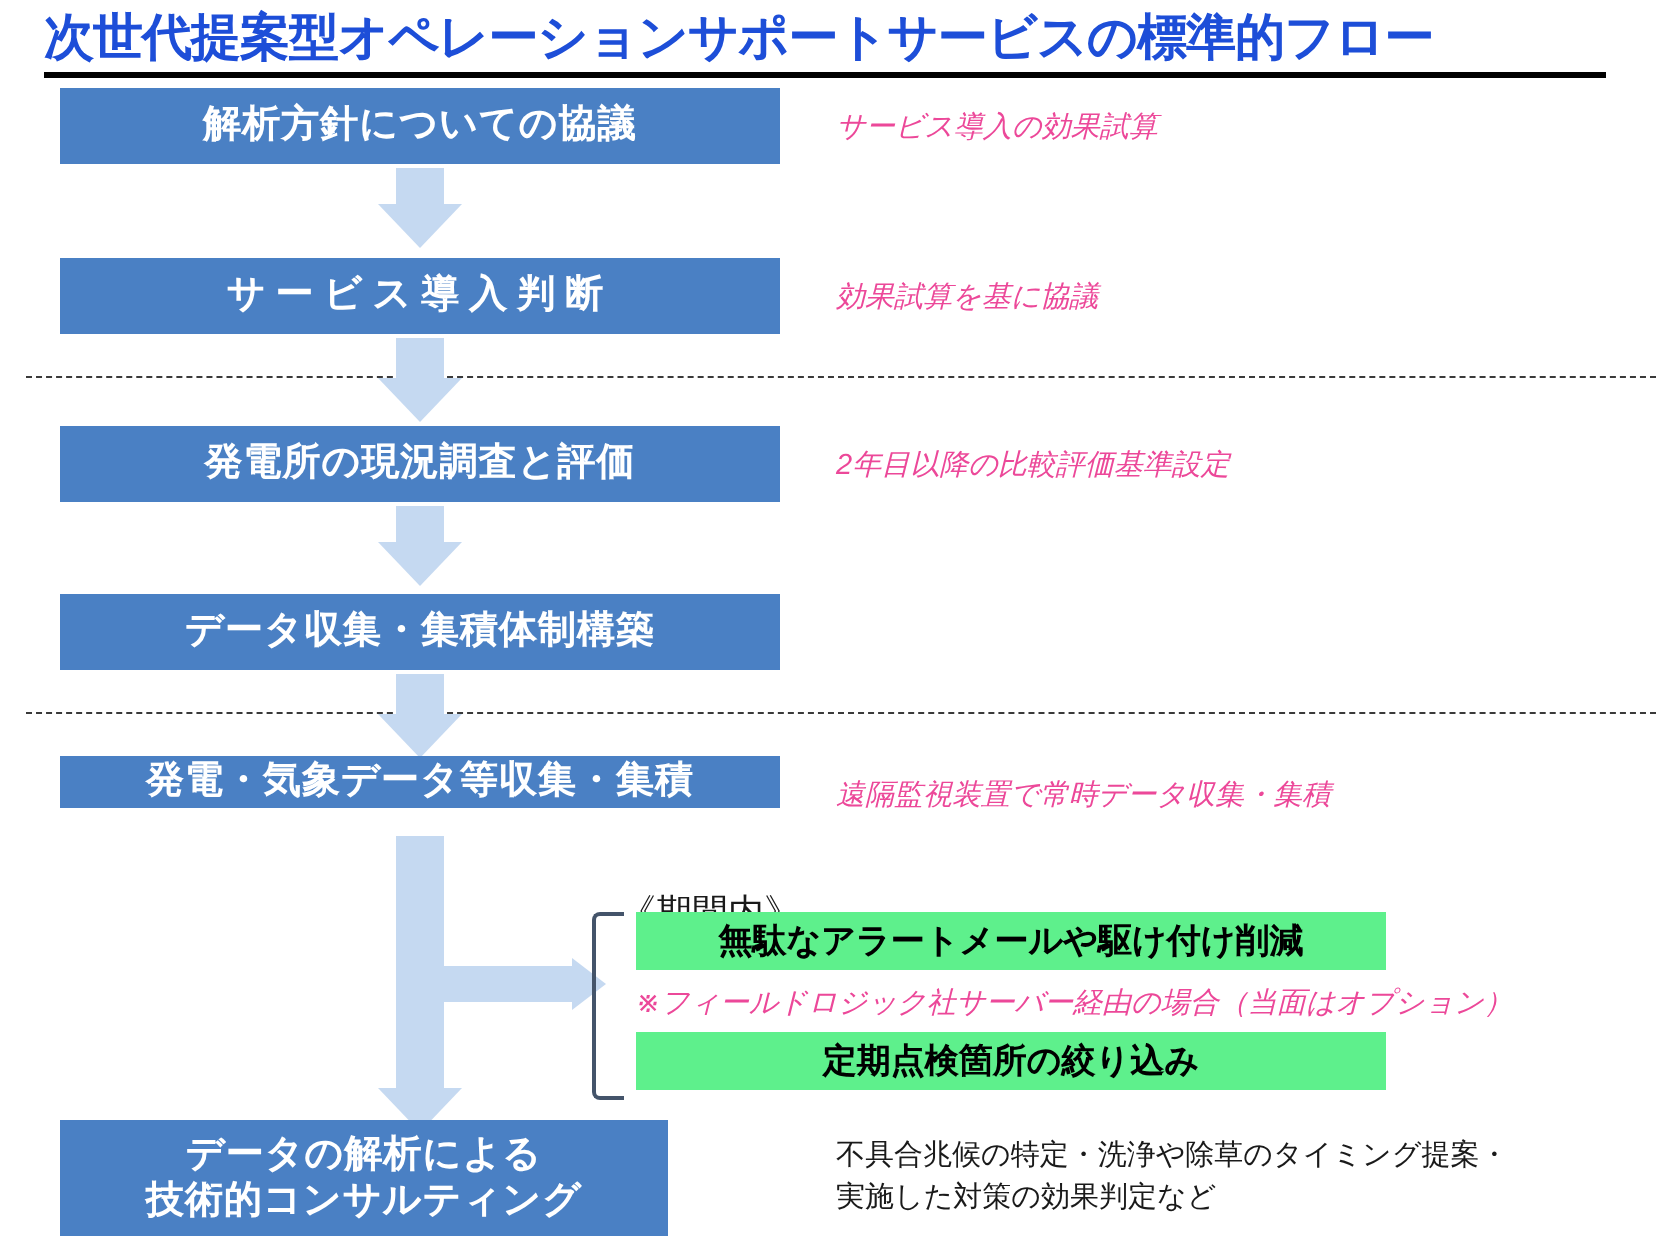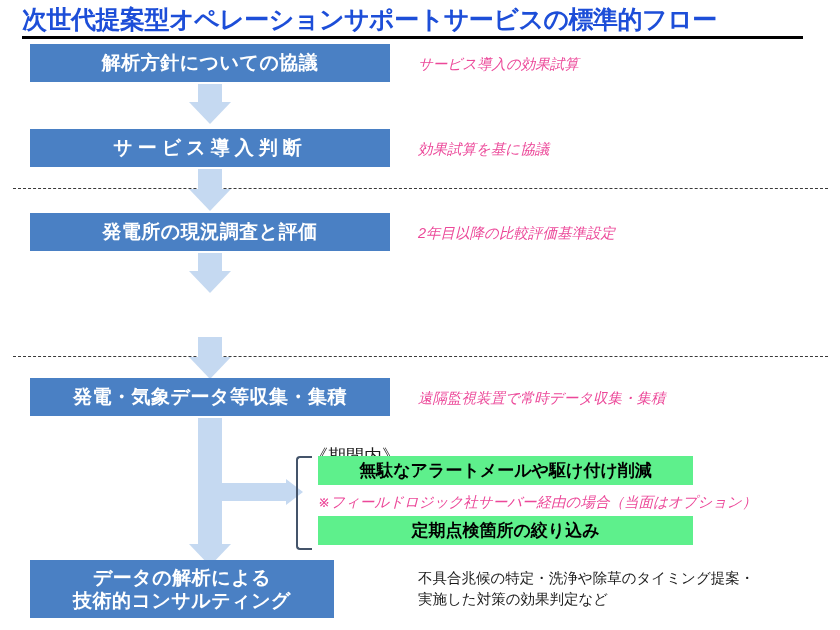--- a/index.html
+++ b/index.html
@@ -162,25 +162,28 @@
   <div class="arrow-head-down" style="left:189px; top:189px;"></div>
 
   <div class="pbox" style="left:30px; top:213px; width:360px; height:38px; font-size:19px;">
     <span>発電所の現況調査と評価</span>
   </div>
   <div class="note-small" style="left:418px; top:223px;">2年目以降の比較評価基準設定</div>
 
   <div class="arrow-shaft" style="left:198px; top:253px; width:24px; height:20px;"></div>
   <div class="arrow-head-down" style="left:189px; top:271px;"></div>
 
+  <div class="pbox" style="left:30px; top:297px; width:360px; height:38px; font-size:19px;">
+    <span>データ収集・集積体制構築</span>
+  </div>
 
   <div class="arrow-shaft" style="left:198px; top:337px; width:24px; height:22px;"></div>
   <div class="arrow-head-down" style="left:189px; top:357px;"></div>
 
-  <div class="pbox" style="left:30px; top:378px; width:360px; height:38px; font-size:19px;">
+  <div class="pbox" style="left:30px; top:378px; width:360px; height:26px; font-size:19px;">
     <span>発電・気象データ等収集・集積</span>
   </div>
   <div class="note-small" style="left:418px; top:388px;">遠隔監視装置で常時データ収集・集積</div>
 
   <div class="arrow-shaft" style="left:198px; top:418px; width:24px; height:128px;"></div>
   <div class="arrow-head-down" style="left:189px; top:544px;"></div>
 
   <div class="arrow-shaft" style="left:222px; top:483px; width:66px; height:18px;"></div>
   <div class="arrow-head-right" style="left:286px; top:479px;"></div>
 

